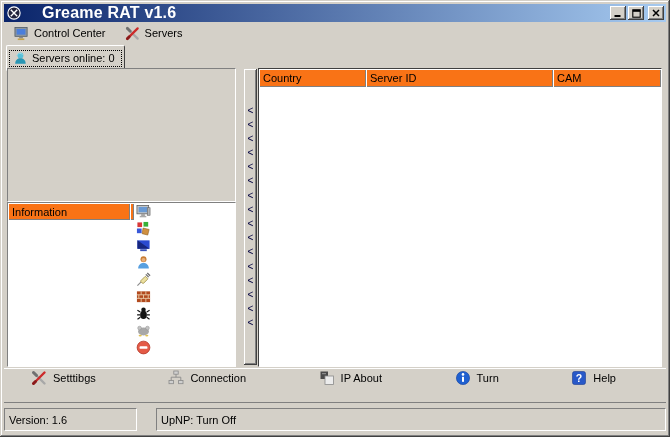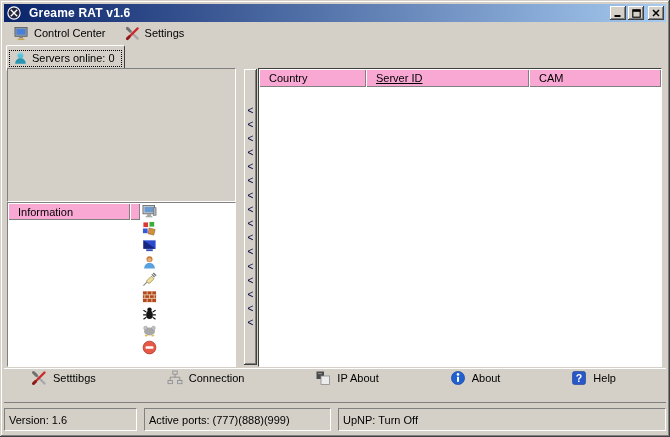--- a/index.html
+++ b/index.html
@@ -13,21 +13,21 @@
     overflow:hidden;
   }
 
   
   .titlebar {
     position:absolute; left:4px; top:4px; right:4px; height:18px;
     background:linear-gradient(to right, #0a246a, #a6caf0);
     display:flex; align-items:center; padding:0 2px;
   }
   .titlebar .app-icon { width:14px; height:14px; margin-left:1px; }
-  .title-text { color:#fff; font-weight:bold; font-size:12px; margin-left:8px; flex:1;
+  .title-text { color:#fff; font-weight:bold; font-size:16px; margin-left:21px; flex:1;
     white-space:nowrap; letter-spacing:.2px; }
   .win-btn {
     width:16px; height:14px; background:#d4d0c8; margin-left:2px;
     box-shadow: inset -1px -1px 0 #404040, inset 1px 1px 0 #ffffff, inset -2px -2px 0 #808080;
     display:flex; align-items:center; justify-content:center; cursor:default;
   }
   .win-btn.close { margin-left:4px; }
   .win-btn svg { display:block; }
 
   
@@ -54,21 +54,21 @@
     position:absolute; left:7px; top:68px; width:229px; height:134px;
     border:1px solid; border-color:#808080 #ffffff #ffffff #808080; background:#d4d0c8;
   }
   .info-panel {
     position:absolute; left:7px; top:202px; width:229px; height:165px;
     border:1px solid; border-color:#808080 #ffffff #ffffff #808080;
     background:#fff; overflow:hidden; display:flex; flex-direction:row;
   }
   .info-header { height:17px; display:flex; flex:none; background:#d4d0c8; }
   .hdr-cell {
-    background:#f9a8d4; display:flex; align-items:center; padding-left:10px;
+    background:#f97316; display:flex; align-items:center; padding-left:4px;
     box-shadow: inset 1px 1px 0 #ffffff, inset -1px -1px 0 #808080;
     white-space:nowrap; overflow:hidden; cursor:default;
   }
   .info-header .hdr-cell:first-child { width:122px; }
   .info-header .hdr-cell:last-child { flex:1; }
   .info-body { flex:1; background:#fff; overflow:hidden; }
   .info-row { height:17px; display:flex; align-items:center; padding-left:2px; }
   .info-row svg { width:15px; height:15px; }
 
   .splitter {
@@ -80,39 +80,39 @@
   }
   .splitter span { line-height:14.2px; height:14.2px; display:block; font-family:"Liberation Sans",sans-serif; }
 
   .server-table {
     position:absolute; left:258px; top:68px; width:404px; height:299px;
     border:1px solid; border-color:#404040 #ffffff #ffffff #404040;
     background:#fff; display:flex; flex-direction:column; overflow:hidden;
   }
   .table-header { height:18px; display:flex; flex:none; background:#d4d0c8; }
   .col-country { width:107px; }
-  .col-serverid { width:163px;text-decoration:underline; }
+  .col-serverid { width:187px; }
   .col-wanlan { width:97px; }
   .col-cam { flex:1; }
   .table-body { flex:1; background:#fff; }
 
   
   .bottom-toolbar {
     position:absolute; left:4px; top:368px; right:4px; height:35px;
     border-top:1px solid #ffffff; border-bottom:1px solid #808080;
     display:flex; align-items:center; justify-content:space-between;
     padding:0 50px 16px 27px;
   }
   .tool-item { display:flex; align-items:center; gap:6px; cursor:pointer; white-space:nowrap; }
   .tool-item svg { width:16px; height:16px; }
 
   
   .statusbar {
     position:absolute; left:4px; top:404px; right:4px; height:29px;
-    display:flex; gap:7px; padding-top:4px; align-items:stretch;
+    display:flex; gap:19px; padding-top:4px; align-items:stretch;
   }
   .status-panel {
     border:1px solid; border-color:#808080 #ffffff #ffffff #808080;
     display:flex; align-items:center; padding-left:4px; height:23px;
     white-space:nowrap; overflow:hidden;
   }
   .status-panel.p1 { width:133px; }
   .status-panel.p2 { width:187px; }
   .status-panel.p3 { flex:1; }
 </style>
@@ -155,21 +155,21 @@
       </svg>
       <span>Control Center</span>
     </div>
     <div class="menubar-item">
       <svg viewBox="0 0 16 16">
         <path d="M2.5 2.5l11 11" stroke="#a8a8a8" stroke-width="2.4" stroke-linecap="round"></path>
         <path d="M2.5 2.5l3 3" stroke="#707070" stroke-width="3" stroke-linecap="round"></path>
         <path d="M13.5 2.5l-11 11" stroke="#cc2a2a" stroke-width="2.4" stroke-linecap="round"></path>
         <path d="M4.5 11.5l-2 2" stroke="#8a1a1a" stroke-width="3" stroke-linecap="round"></path>
       </svg>
-      <span>Settings</span>
+      <span>Servers</span>
     </div>
   </div>
 
   <div class="tabrow">
     <div class="tab">
       <div class="tab-focus">
         <svg viewBox="0 0 16 16">
           <circle cx="8.5" cy="5" r="3.4" fill="#58c0d8"></circle>
           <path d="M2.5 14.5c0-4.2 2.7-6.3 6-6.3s6 2.1 6 6.3z" fill="#2a96b4"></path>
           <path d="M4 5.5c1-2.8 5-3.6 7-1.5" fill="none" stroke="#9adce8" stroke-width="1.1"></path>
@@ -310,30 +310,29 @@
         <rect x="6" y="6" width="8.5" height="8.5" fill="#ececec" stroke="#8a8a8a" stroke-width="0.8"></rect>
       </svg>
       <span>IP About</span>
     </div>
     <div class="tool-item">
       <svg viewBox="0 0 16 16">
         <circle cx="8" cy="8" r="6.6" fill="#2060d0" stroke="#1040a0" stroke-width="0.6"></circle>
         <rect x="7" y="6.8" width="2" height="5" fill="#ffffff"></rect>
         <circle cx="8" cy="4.4" r="1.3" fill="#ffffff"></circle>
       </svg>
-      <span>About</span>
+      <span>Turn</span>
     </div>
     <div class="tool-item">
       <svg viewBox="0 0 16 16">
         <rect x="1.5" y="1.5" width="13" height="13" rx="2" fill="#2858c8" stroke="#1a3a90" stroke-width="0.6"></rect>
         <text x="8" y="12" text-anchor="middle" font-family="Liberation Sans, sans-serif" font-size="10.5" font-weight="bold" fill="#ffffff">?</text>
       </svg>
       <span>Help</span>
     </div>
   </div>
 
   <div class="statusbar">
     <div class="status-panel p1">Version: 1.6</div>
-    <div class="status-panel p2">Active ports: (777)(888)(999)</div>
     <div class="status-panel p3">UpNP: Turn Off</div>
   </div>
 
 </div>
 
 </body></html>

